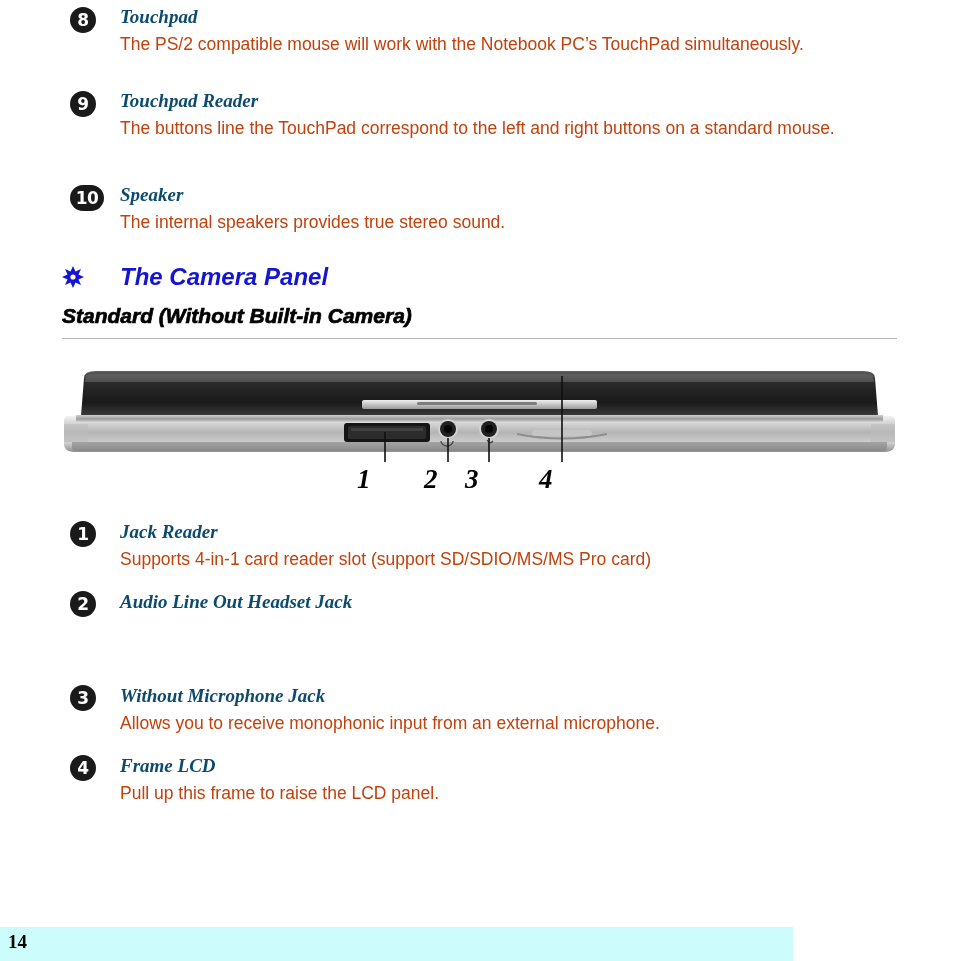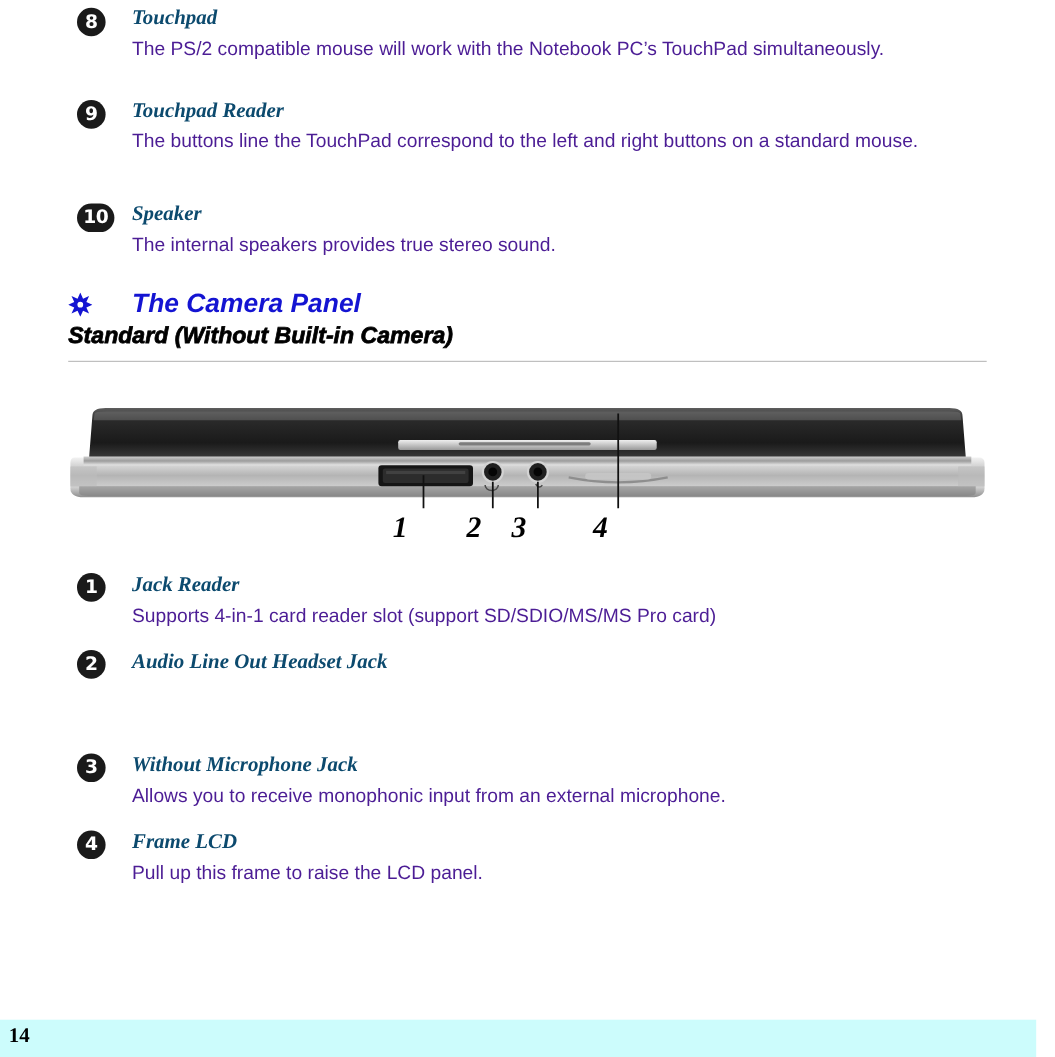--- a/index.html
+++ b/index.html
@@ -51,21 +51,21 @@
     font-weight: bold;
     font-size: 19px;
     color: #0c4a6e;
     margin: 0;
     padding: 0 0 0 120px;
     line-height: 26px;
   }
   .body-text {
     font-family: "Liberation Sans", sans-serif;
     font-size: 17.5px;
-    color: #4c1d95;
+    color: #c2410c;
     margin: 0;
     padding: 3px 0 0 120px;
     line-height: 23px;
     max-width: 830px;
   }
 
   
   .section-title-row {
     position: relative;
     padding-left: 120px;
@@ -131,21 +131,21 @@
   .callout-nums span {
     position: absolute;
     top: 0;
   }
 
   
   .footer {
     position: absolute;
     left: 0;
     bottom: 0;
-    width: 942px;
+    width: 793px;
     height: 34px;
     background: #ccfcfc;
   }
   .footer-page {
     position: absolute;
     left: 8px;
     top: 4px;
     font-family: "Liberation Serif", serif;
     font-weight: bold;
     font-size: 19px;
@@ -184,21 +184,21 @@
       <span class="section-icon">
         <svg width="22" height="22" viewBox="0 0 22 22">
           <g fill="#1414d2">
             <path d="M11 0 L13.5 5.5 L19 3 L16.5 8.5 L22 11 L16.5 13.5 L19 19 L13.5 16.5 L11 22 L8.5 16.5 L3 19 L5.5 13.5 L0 11 L5.5 8.5 L3 3 L8.5 5.5 Z"></path>
           </g>
           <circle cx="11" cy="11" r="2.6" fill="#ffffff"></circle>
         </svg>
       </span>
       <div class="section-title">The Camera Panel</div>
     </div>
-    <div class="subsection-title" style="">Standard (Without Built-in Camera)</div>
+    <div class="subsection-title" style="margin-top:10px;">Standard (Without Built-in Camera)</div>
     <hr class="hr-rule">
   </div>
 
   <div class="figure" style="position:absolute; left:0; top:360px;">
 
     <svg class="laptop" viewBox="0 0 835 95" preserveAspectRatio="none">
       <defs>
         <linearGradient id="lidG" x1="0" y1="0" x2="0" y2="1">
           <stop offset="0%" stop-color="#5d5d5d"></stop>
           <stop offset="25%" stop-color="#2a2a2a"></stop>

